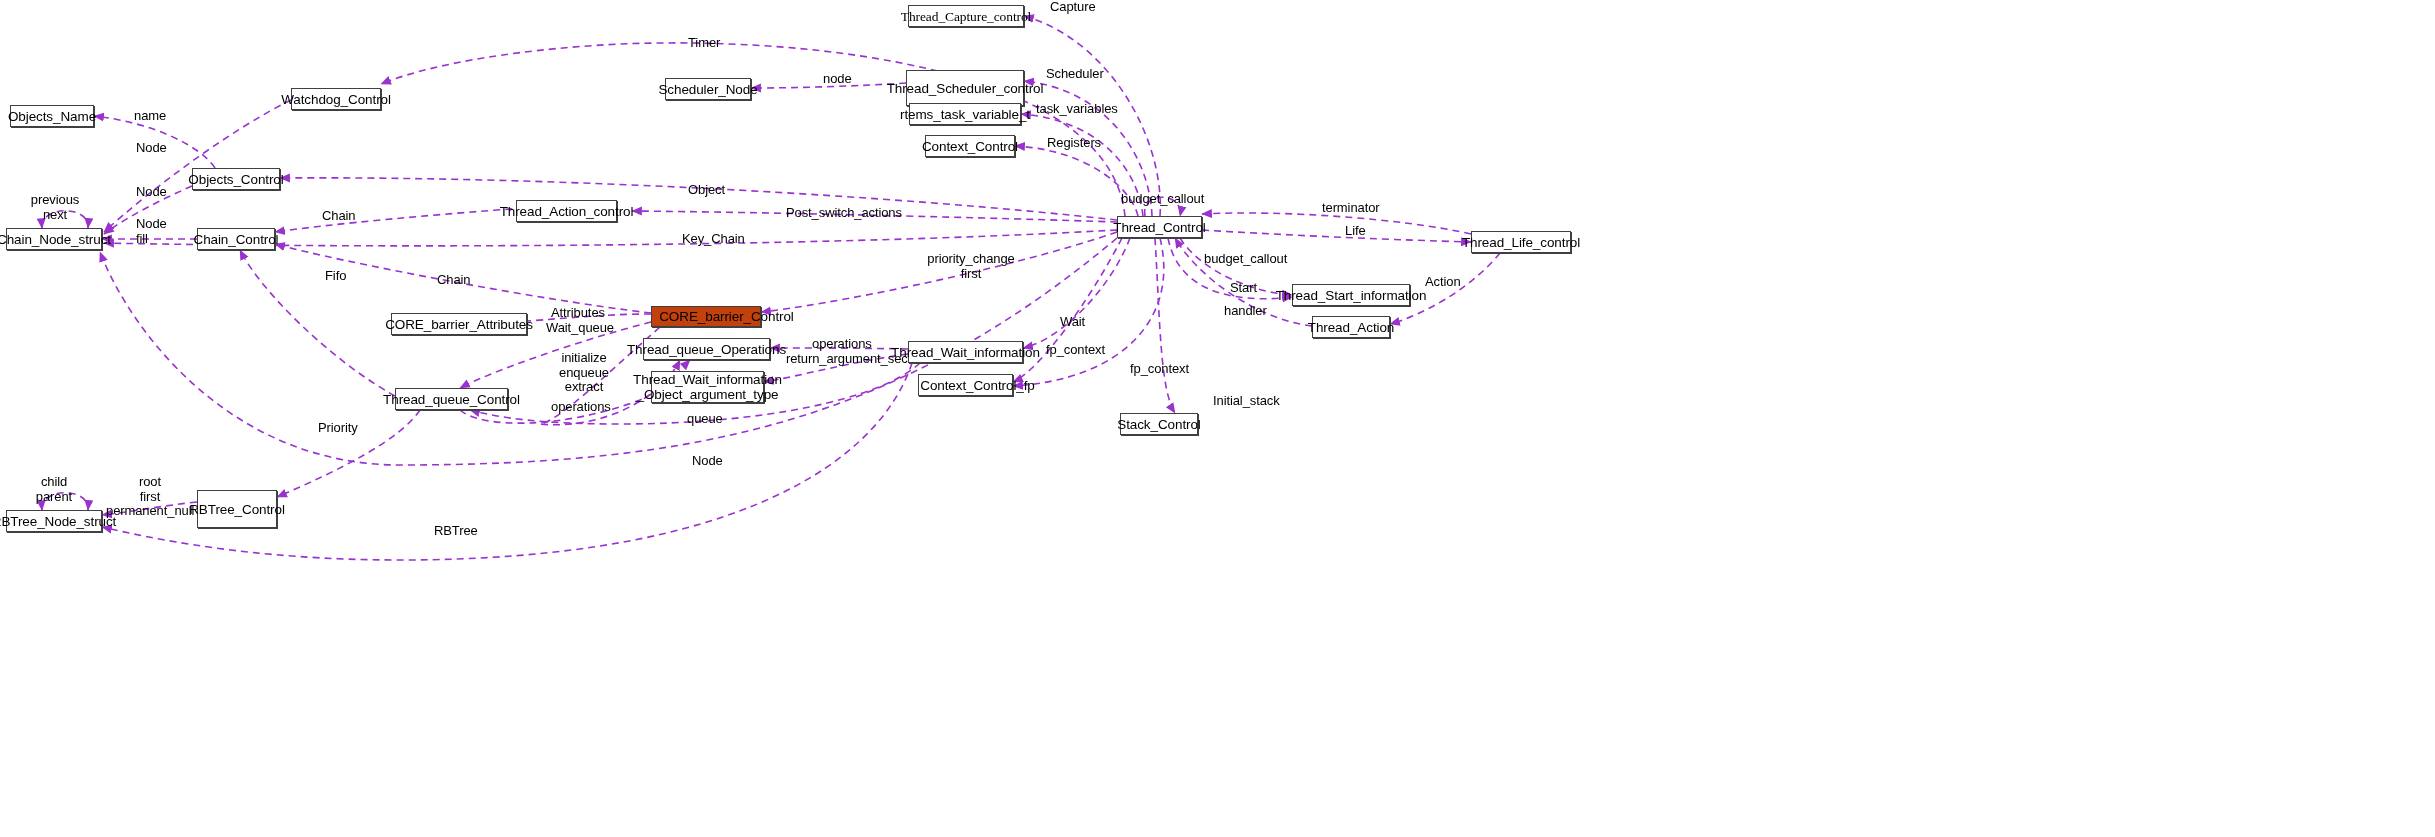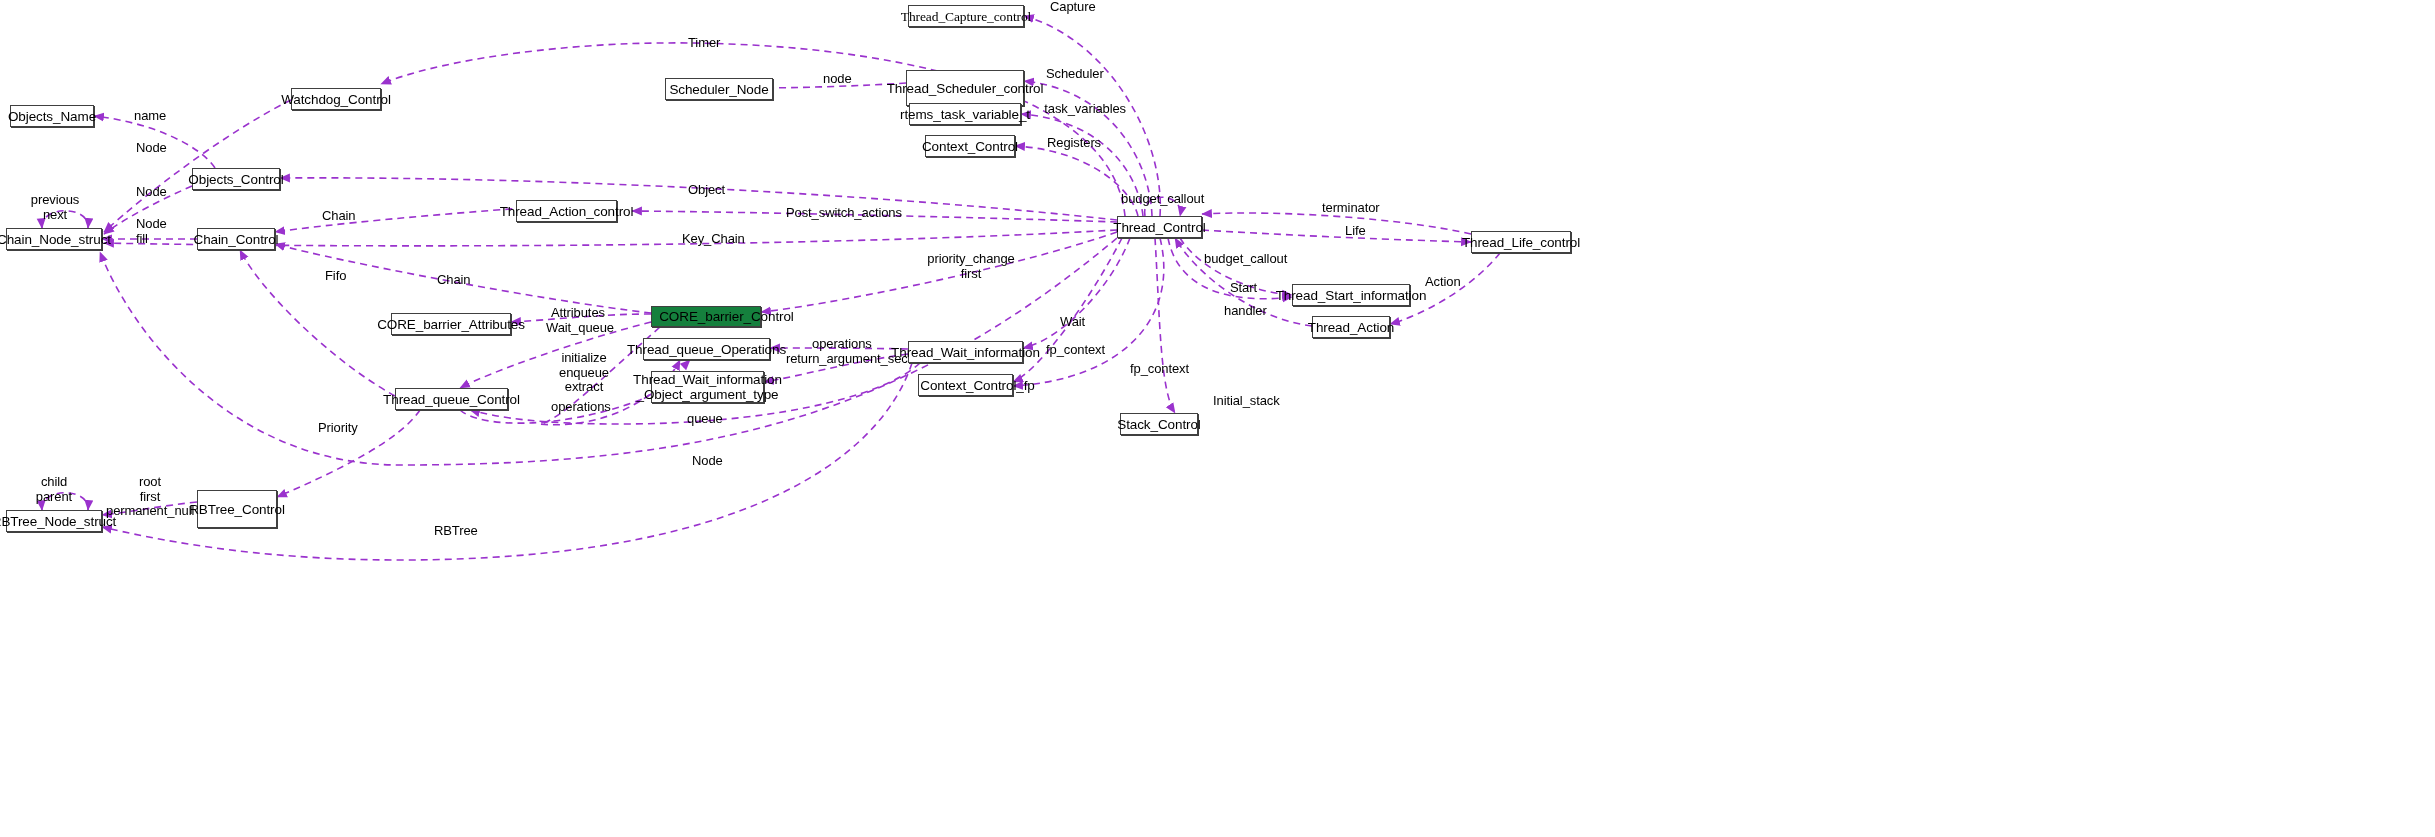--- a/index.html
+++ b/index.html
@@ -36,21 +36,21 @@
     color: #000000;
     font-family: "Liberation Sans", sans-serif;
     font-size: 13.5px;
     line-height: 15px;
     white-space: pre;
     letter-spacing: -0.1px;
     cursor: pointer;
     user-select: none;
   }
   .node-box.highlight {
-    background: #15803d;
+    background: #c2410c;
     padding-left: 41px;
   }
   .edge-label {
     position: absolute;
     color: #000000;
     font-family: "Liberation Sans", sans-serif;
     font-size: 13px;
     line-height: 14.5px;
     white-space: pre;
     letter-spacing: -0.1px;
@@ -116,21 +116,21 @@
         <path d="M 197 502 C 160 506 130 512 102 515" fill="none" stroke="#9a32cd" stroke-width="1.6" stroke-dasharray="7,5" marker-end="url(#arrowhead)"></path>
         <path d="M 912 363 C 880 460 740 560 400 560 C 250 560 150 538 102 527" fill="none" stroke="#9a32cd" stroke-width="1.6" stroke-dasharray="7,5" marker-end="url(#arrowhead)"></path>
       </g>
   </svg>
 
   <div id="label-layer">
       <div class="edge-label" style="left: 1050px; top: 0px; width: 60px; text-align: left;">Capture</div>
       <div class="edge-label" style="left: 688px; top: 36px; width: 44px; text-align: left;">Timer</div>
       <div class="edge-label" style="left: 1046px; top: 67px; width: 66px; text-align: left;">Scheduler</div>
       <div class="edge-label" style="left: 823px; top: 72px; width: 40px; text-align: left;">node</div>
-      <div class="edge-label" style="left: 1036px; top: 102px; width: 90px; text-align: right;">task_variables</div>
+      <div class="edge-label" style="left: 1036px; top: 102px; width: 90px; text-align: left;">task_variables</div>
       <div class="edge-label" style="left: 134px; top: 109px; width: 42px; text-align: left;">name</div>
       <div class="edge-label" style="left: 1047px; top: 136px; width: 62px; text-align: left;">Registers</div>
       <div class="edge-label" style="left: 136px; top: 141px; width: 40px; text-align: left;">Node</div>
       <div class="edge-label" style="left: 136px; top: 185px; width: 40px; text-align: left;">Node</div>
       <div class="edge-label" style="left: 688px; top: 183px; width: 46px; text-align: left;">Object</div>
       <div class="edge-label" style="left: 1121px; top: 192px; width: 90px; text-align: left;">budget_callout</div>
       <div class="edge-label" style="left: 30px; top: 193px; width: 50px; text-align: center;">previous
 next</div>
       <div class="edge-label" style="left: 1322px; top: 201px; width: 66px; text-align: left;">terminator</div>
       <div class="edge-label" style="left: 322px; top: 209px; width: 42px; text-align: left;">Chain</div>
@@ -169,28 +169,28 @@
 permanent_null</div>
       <div class="edge-label" style="left: 434px; top: 524px; width: 46px; text-align: left;">RBTree</div>
     </div>
   <div id="node-layer">
       <div class="node-box" style="left: 10px; top: 105px; width: 84px; height: 22px;">Objects_Name</div>
       <div class="node-box" style="left: 291px; top: 88px; width: 90px; height: 22px;">Watchdog_Control</div>
       <div class="node-box" style="left: 192px; top: 168px; width: 88px; height: 22px;">Objects_Control</div>
       <div class="node-box" style="left: 6px; top: 228px; width: 96px; height: 22px;">Chain_Node_struct</div>
       <div class="node-box" style="left: 197px; top: 228px; width: 78px; height: 22px;">Chain_Control</div>
       <div class="node-box" style="left: 516px; top: 200px; width: 101px; height: 22px;">Thread_Action_control</div>
-      <div class="node-box" style="left: 665px; top: 78px; width: 108px; height: 22px;">Scheduler_Node</div>
+      <div class="node-box" style="left: 665px; top: 78px; width: 86px; height: 22px;">Scheduler_Node</div>
       <div class="node-box" style="left: 908px; top: 5px; width: 116px; height: 22px; font-family: Liberation Serif, serif;">Thread_Capture_control</div>
       <div class="node-box" style="left: 906px; top: 70px; width: 118px; height: 36px;">Thread_Scheduler_control</div>
       <div class="node-box" style="left: 909px; top: 103px; width: 112px; height: 22px;">rtems_task_variable_t</div>
       <div class="node-box" style="left: 925px; top: 135px; width: 90px; height: 22px;">Context_Control</div>
       <div class="node-box" style="left: 1117px; top: 216px; width: 85px; height: 22px;">Thread_Control</div>
       <div class="node-box" style="left: 1471px; top: 231px; width: 100px; height: 22px;">Thread_Life_control</div>
-      <div class="node-box" style="left: 391px; top: 313px; width: 120px; height: 22px;">CORE_barrier_Attributes</div>
+      <div class="node-box" style="left: 391px; top: 313px; width: 136px; height: 22px;">CORE_barrier_Attributes</div>
       <div class="node-box highlight" style="left: 651px; top: 306px; width: 110px; height: 21px;">CORE_barrier_Control</div>
       <div class="node-box" style="left: 1292px; top: 284px; width: 118px; height: 22px;">Thread_Start_information</div>
       <div class="node-box" style="left: 1312px; top: 316px; width: 78px; height: 22px;">Thread_Action</div>
       <div class="node-box" style="left: 643px; top: 338px; width: 127px; height: 22px;">Thread_queue_Operations</div>
       <div class="node-box" style="left: 908px; top: 341px; width: 115px; height: 22px;">Thread_Wait_information</div>
       <div class="node-box" style="left: 651px; top: 371px; width: 113px; height: 32px;">Thread_Wait_information
 _Object_argument_type</div>
       <div class="node-box" style="left: 918px; top: 374px; width: 95px; height: 22px; padding-left: 24px;">Context_Control_fp</div>
       <div class="node-box" style="left: 395px; top: 388px; width: 113px; height: 22px;">Thread_queue_Control</div>
       <div class="node-box" style="left: 1120px; top: 413px; width: 78px; height: 22px;">Stack_Control</div>

